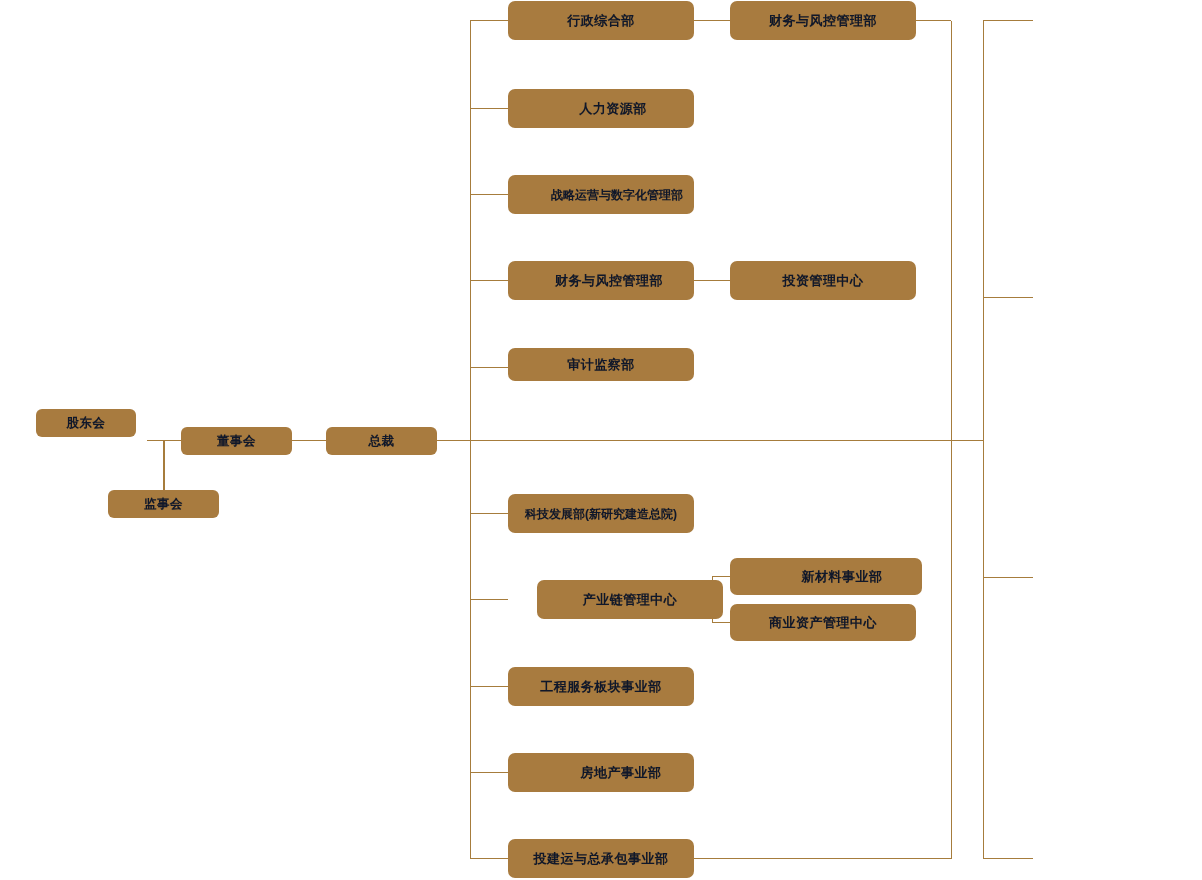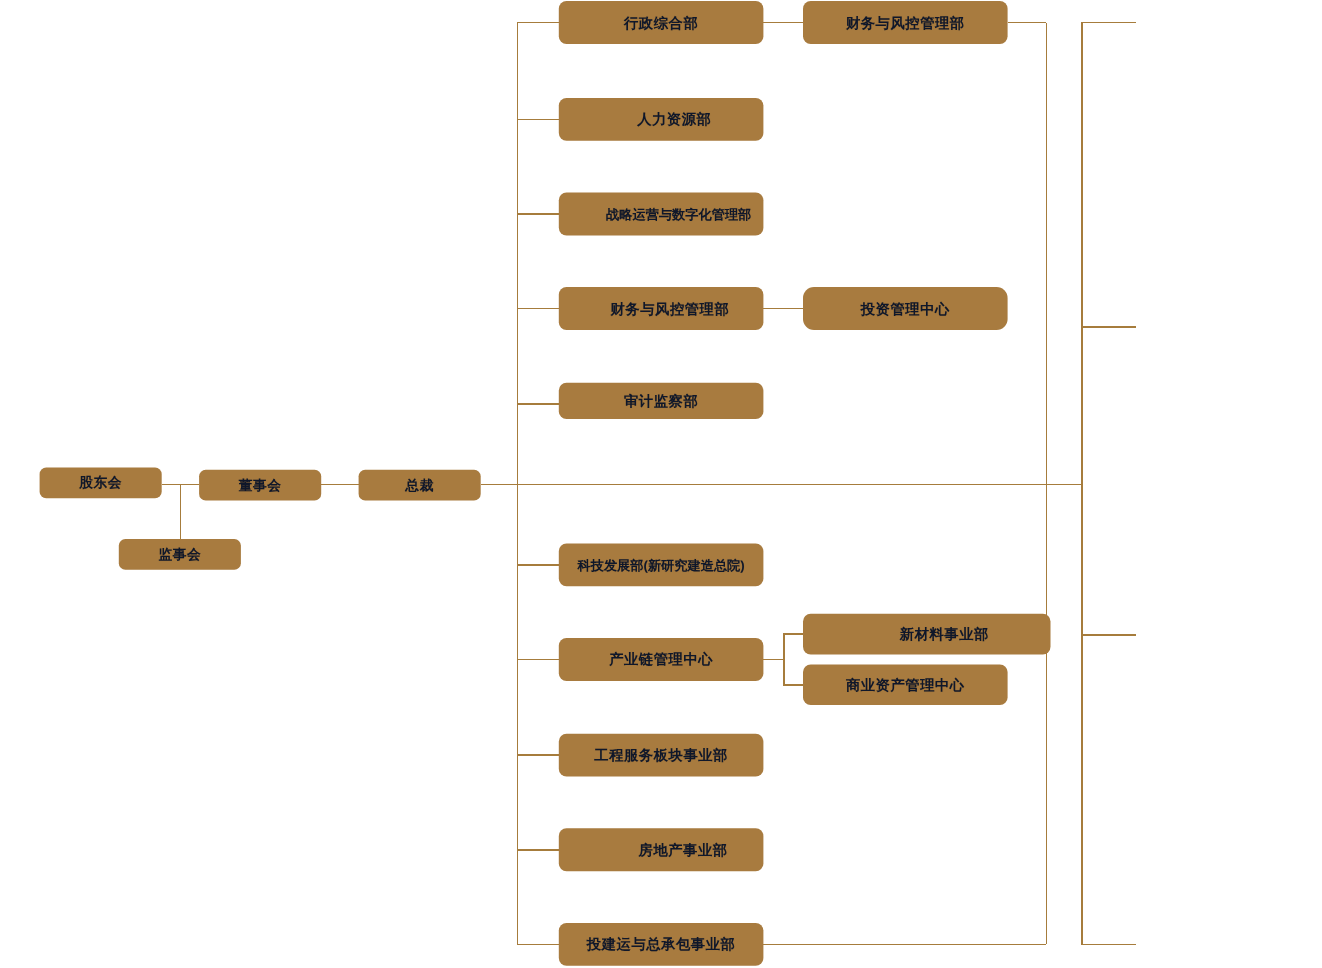--- a/index.html
+++ b/index.html
@@ -104,47 +104,47 @@
       <line x1="983.5" y1="440.5" x2="983.5" y2="858.5"></line>
 
       <line x1="983" y1="20.5" x2="1033" y2="20.5"></line>
       <line x1="983" y1="297.5" x2="1033" y2="297.5"></line>
       <line x1="983" y1="577.5" x2="1033" y2="577.5"></line>
       <line x1="983" y1="858.5" x2="1033" y2="858.5"></line>
 
     </g>
   </svg>
 
-  <div class="node small" style="left:36px; top:425px; width:111px; height:28px;">股东会</div>
+  <div class="node small" style="left:36px; top:409px; width:100px; height:28px;">股东会</div>
 
   <div class="node small" style="left:181px; top:427px; width:111px; height:28px;">董事会</div>
 
   <div class="node small" style="left:108px; top:490px; width:111px; height:28px;">监事会</div>
 
   <div class="node small" style="left:326px; top:427px; width:111px; height:28px;">总裁</div>
 
   <div class="node" style="left:508px; top:1px; width:186px; height:39px;">行政综合部</div>
 
   <div class="node" style="left:730px; top:1px; width:186px; height:39px;">财务与风控管理部</div>
 
   <div class="node" style="left:508px; top:89px; width:186px; height:39px;padding-left:24px;">人力资源部</div>
 
   <div class="node tight" style="left:508px; top:175px; width:186px; height:39px;padding-left:32px;">战略运营与数字化管理部</div>
 
   <div class="node" style="left:508px; top:261px; width:186px; height:39px;padding-left:16px;">财务与风控管理部</div>
 
-  <div class="node" style="left:730px; top:261px; width:186px; height:39px;border-radius:10px;">投资管理中心</div>
+  <div class="node" style="left:730px; top:261px; width:186px; height:39px;">投资管理中心</div>
 
   <div class="node" style="left:508px; top:348px; width:186px; height:33px;">审计监察部</div>
 
   <div class="node tight" style="left:508px; top:494px; width:186px; height:39px;">科技发展部(新研究建造总院)</div>
 
-  <div class="node" style="left:508px; top:580px; width:186px; height:39px;">产业链管理中心</div>
+  <div class="node" style="left:537px; top:580px; width:186px; height:39px;">产业链管理中心</div>
 
-  <div class="node" style="left:730px; top:558px; width:225px; height:37px;padding-left:32px;">新材料事业部</div>
+  <div class="node" style="left:730px; top:558px; width:192px; height:37px;padding-left:32px;">新材料事业部</div>
 
   <div class="node" style="left:730px; top:604px; width:186px; height:37px;">商业资产管理中心</div>
 
   <div class="node" style="left:508px; top:667px; width:186px; height:39px;">工程服务板块事业部</div>
 
   <div class="node" style="left:508px; top:753px; width:186px; height:39px;padding-left:40px;">房地产事业部</div>
 
   <div class="node" style="left:508px; top:839px; width:186px; height:39px;">投建运与总承包事业部</div>
 
 </div>

